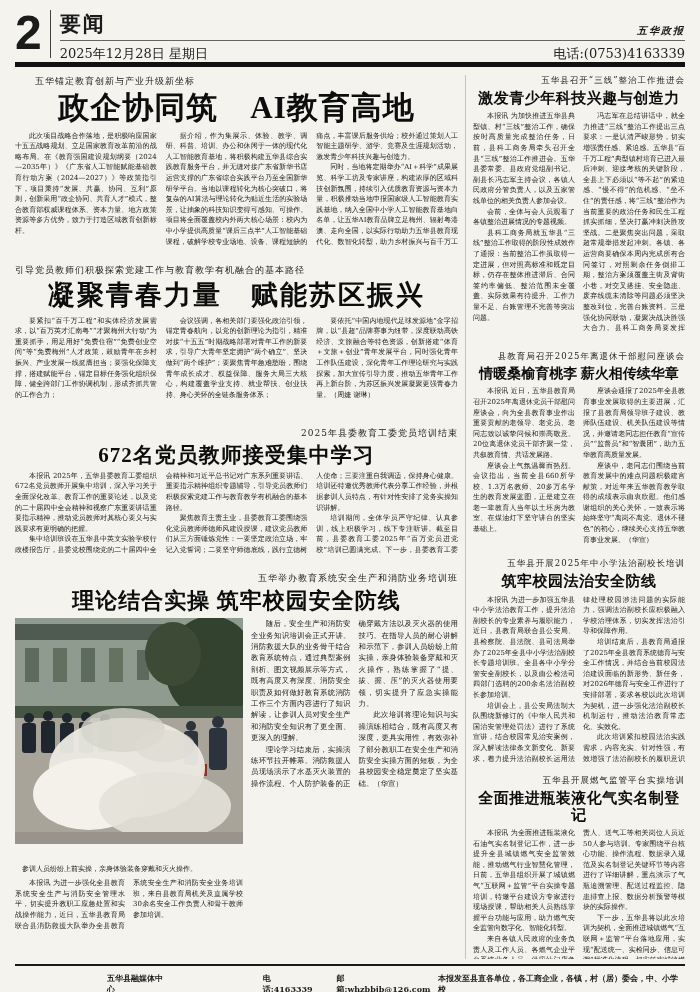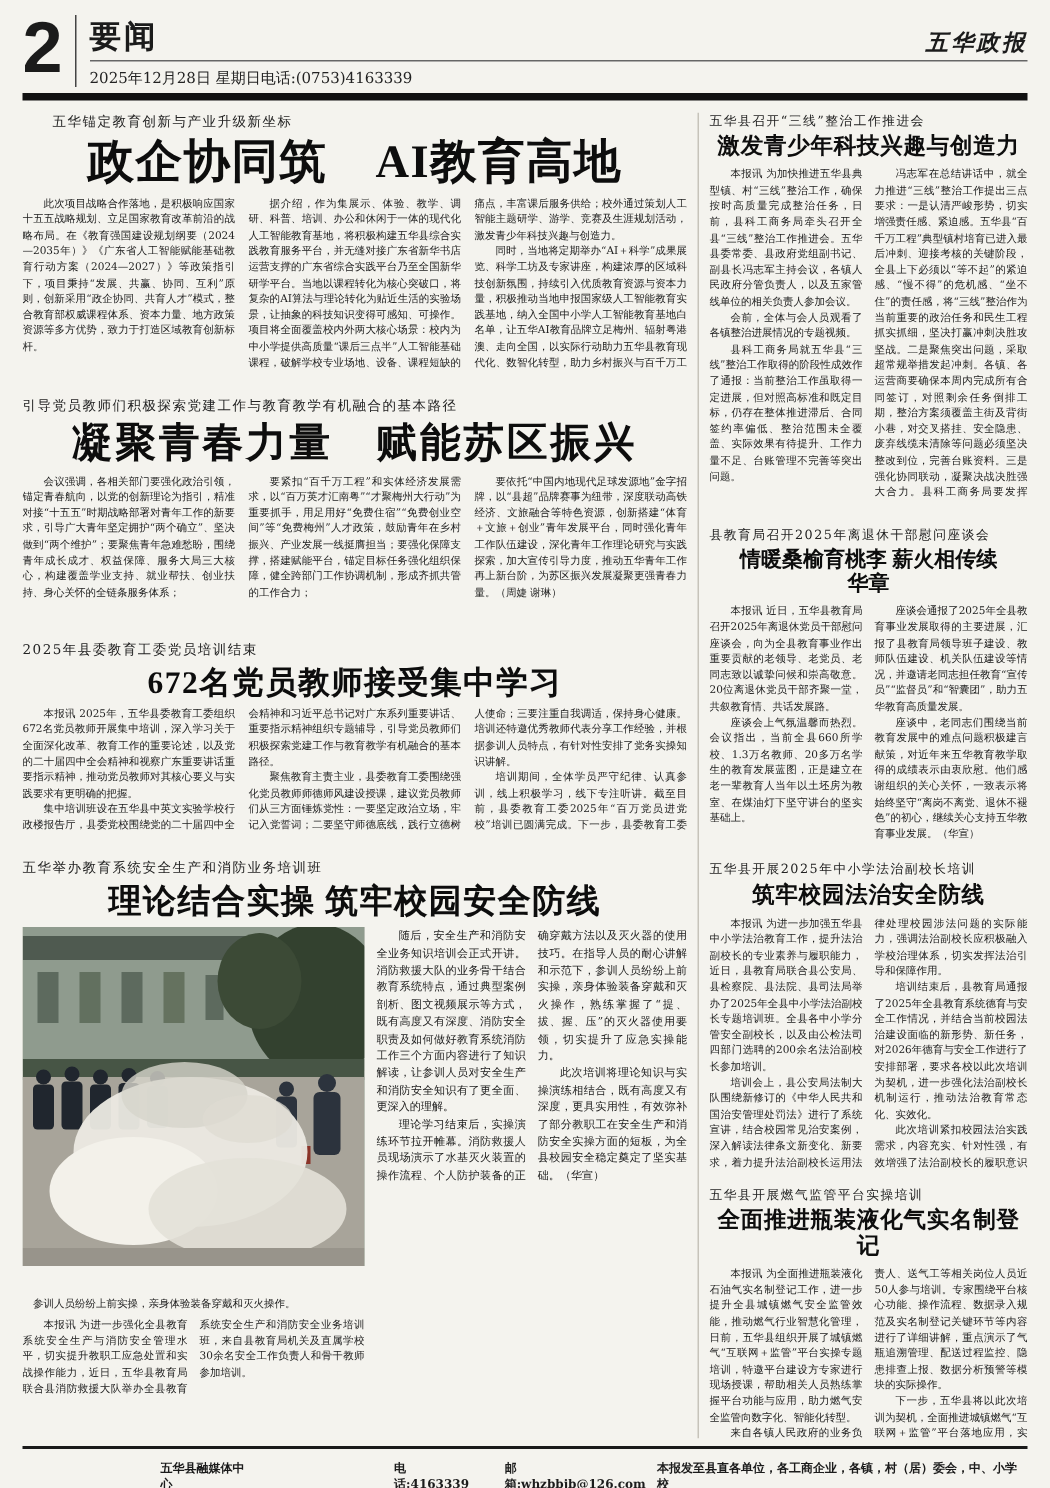--- a/index.html
+++ b/index.html
@@ -15,43 +15,43 @@
   .mast-row { display: flex; align-items: stretch; height: 48px; }
   .page-num {
     font-family: "Liberation Sans", "DejaVu Sans", sans-serif;
     font-size: 48px; font-weight: 900; line-height: 46px;
     padding: 0 8px 0 0; border-right: 1px solid #444;
   }
   .mast-main { flex: 1; display: flex; flex-direction: column; padding-left: 9px; }
   .mast-r1 { display: flex; justify-content: space-between; align-items: flex-end;
              border-bottom: 1px solid #666; padding-bottom: 2px; flex: 1; gap: 48px; }
   .section-title { font-size: 21px; font-weight: 900; letter-spacing: 2px; }
-  .paper-name { font-size: 15px; font-weight: bold; font-style: italic; letter-spacing: 2px; }
-  .mast-r2 { display: flex; font-size: 10px;
+  .paper-name { font-size: 10px; font-weight: bold; font-style: italic; letter-spacing: 2px; }
+  .mast-r2 { display: flex; justify-content: space-between; font-size: 13px;
              padding-top: 4px; color: #222; }
   .thick-bar { height: 5px; background: #121212; margin-top: 4px; }
 
   
   main { display: flex; margin-top: 8px; height: 884px; overflow: hidden; }
   .left-region { width: 443px; }
   .v-divider { width: 1px; background: #c6c3ba; margin: 0 7px; }
   .right-region { flex: 1; }
 
   
   .kicker { font-size: 9px; letter-spacing: 1px; color: #222; }
   .kicker.pad { padding-left: 20px; }
-  .kicker.center { text-align: left; }
+  .kicker.center { text-align: right; }
   .headline { font-weight: 900; text-align: center; line-height: 1.15;
               font-family: "Liberation Serif", "DejaVu Serif", serif; color: #0d0d0d; }
   .hl-xl { font-size: 31px; letter-spacing: 1px; margin: 2px 0 5px; }
   .hl-l  { font-size: 27px; letter-spacing: 2px; margin: 3px 0 5px; }
   .hl-m  { font-size: 21px; letter-spacing: 1px; margin: 3px 0 4px; }
   .hl-d  { font-size: 22px; letter-spacing: 1px; margin: 3px 0 5px; }
   .hl-r  { font-size: 15px; letter-spacing: .5px; margin: 3px 0 4px; }
-  .hl-r2 { font-size: 14px; letter-spacing: 0; margin: 3px 16px 4px; }
+  .hl-r2 { font-size: 14px; letter-spacing: 0; margin: 3px 0 4px; }
 
   .body { font-size: 7px; line-height: 10.6px; text-align: justify; overflow: hidden; }
   .body p { text-indent: 2em; }
   .cols3 { column-count: 3; column-gap: 9px; }
   .cols2 { column-count: 2; column-gap: 8px; }
   .mb { margin-bottom: 7px; }
 
   
   .d-content { display: flex; gap: 8px; }
   .d-left { width: 228px; }
@@ -103,22 +103,22 @@
           <p>此次项目战略合作落地，是积极响应国家十五五战略规划、立足国家教育改革前沿的战略布局。在《教育强国建设规划纲要（2024—2035年）》《广东省人工智能赋能基础教育行动方案（2024—2027）》等政策指引下，项目秉持“发展、共赢、协同、互利”原则，创新采用“政企协同、共育人才”模式，整合教育部权威课程体系、资本力量、地方政策资源等多方优势，致力于打造区域教育创新标杆。</p>
           <p>据介绍，作为集展示、体验、教学、调研、科普、培训、办公和休闲于一体的现代化人工智能教育基地，将积极构建五华县综合实践教育服务平台，并无缝对接广东省新华书店运营支撑的广东省综合实践平台乃至全国新华研学平台。当地以课程转化为核心突破口，将复杂的AI算法与理论转化为贴近生活的实验场景，让抽象的科技知识变得可感知、可操作。项目将全面覆盖校内外两大核心场景：校内为中小学提供高质量“课后三点半”人工智能基础课程，破解学校专业场地、设备、课程短缺的痛点，丰富课后服务供给；校外通过策划人工智能主题研学、游学、竞赛及生涯规划活动，激发青少年科技兴趣与创造力。</p>
           <p>同时，当地将定期举办“AI＋科学”成果展览、科学工坊及专家讲座，构建浓厚的区域科技创新氛围，持续引入优质教育资源与资本力量，积极推动当地申报国家级人工智能教育实践基地，纳入全国中小学人工智能教育基地白名单，让五华AI教育品牌立足梅州、辐射粤港澳、走向全国，以实际行动助力五华县教育现代化、数智化转型，助力乡村振兴与百千万工程高质量发展，推动教育文旅产业均衡发展。（华宣）</p>
         </div>
       </article>
 
       <article class="mb">
         <div class="kicker">引导党员教师们积极探索党建工作与教育教学有机融合的基本路径</div>
         <h2 class="headline hl-l">凝聚青春力量　赋能苏区振兴</h2>
         <div class="body cols3" style="height:104px">
+          <p>要紧扣“百千万工程”和实体经济发展需求，以“百万英才汇南粤”“才聚梅州大行动”为重要抓手，用足用好“免费住宿”“免费创业空间”等“免费梅州”人才政策，鼓励青年在乡村振兴、产业发展一线挺膺担当；要强化保障支撑，搭建赋能平台，锚定目标任务强化组织保障，健全跨部门工作协调机制，形成齐抓共管的工作合力；</p>
           <p>会议强调，各相关部门要强化政治引领，锚定青春航向，以党的创新理论为指引，精准对接“十五五”时期战略部署对青年工作的新要求，引导广大青年坚定拥护“两个确立”、坚决做到“两个维护”；要聚焦青年急难愁盼，围绕青年成长成才、权益保障、服务大局三大核心，构建覆盖学业支持、就业帮扶、创业扶持、身心关怀的全链条服务体系；</p>
-          <p>要紧扣“百千万工程”和实体经济发展需求，以“百万英才汇南粤”“才聚梅州大行动”为重要抓手，用足用好“免费住宿”“免费创业空间”等“免费梅州”人才政策，鼓励青年在乡村振兴、产业发展一线挺膺担当；要强化保障支撑，搭建赋能平台，锚定目标任务强化组织保障，健全跨部门工作协调机制，形成齐抓共管的工作合力；</p>
           <p>要依托“中国内地现代足球发源地”金字招牌，以“县超”品牌赛事为纽带，深度联动高铁经济、文旅融合等特色资源，创新搭建“体育＋文旅＋创业”青年发展平台，同时强化青年工作队伍建设，深化青年工作理论研究与实践探索，加大宣传引导力度，推动五华青年工作再上新台阶，为苏区振兴发展凝聚更强青春力量。（周婕 谢琳）</p>
         </div>
       </article>
 
       <article class="mb">
         <div class="kicker center">2025年县委教育工委党员培训结束</div>
         <h2 class="headline hl-m">672名党员教师接受集中学习</h2>
         <div class="body cols3" style="height:94px">
           <p>本报讯 2025年，五华县委教育工委组织672名党员教师开展集中培训，深入学习关于全面深化改革、教育工作的重要论述，以及党的二十届四中全会精神和视察广东重要讲话重要指示精神，推动党员教师对其核心要义与实践要求有更明确的把握。</p>
           <p>集中培训班设在五华县中英文实验学校行政楼报告厅，县委党校围绕党的二十届四中全会精神和习近平总书记对广东系列重要讲话、重要指示精神组织专题辅导，引导党员教师们积极探索党建工作与教育教学有机融合的基本路径。</p>

